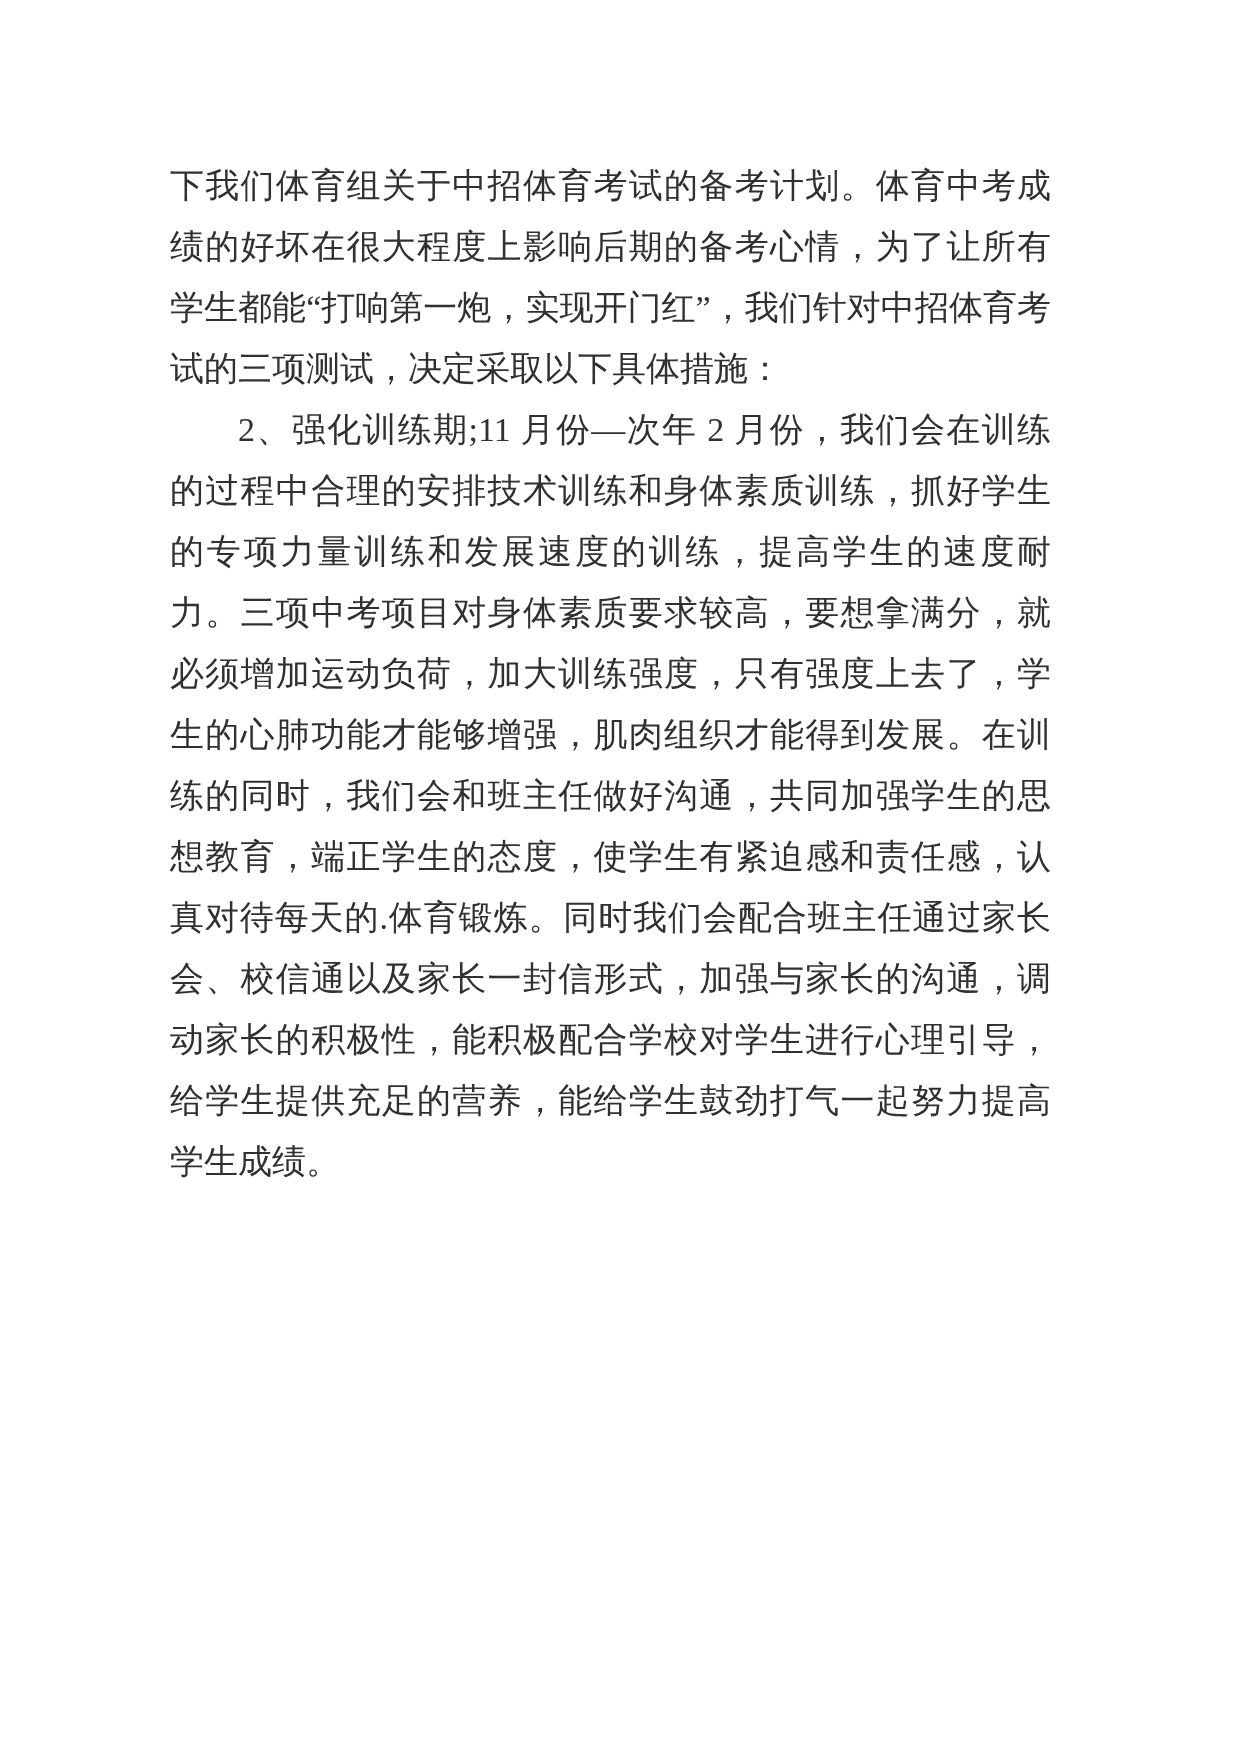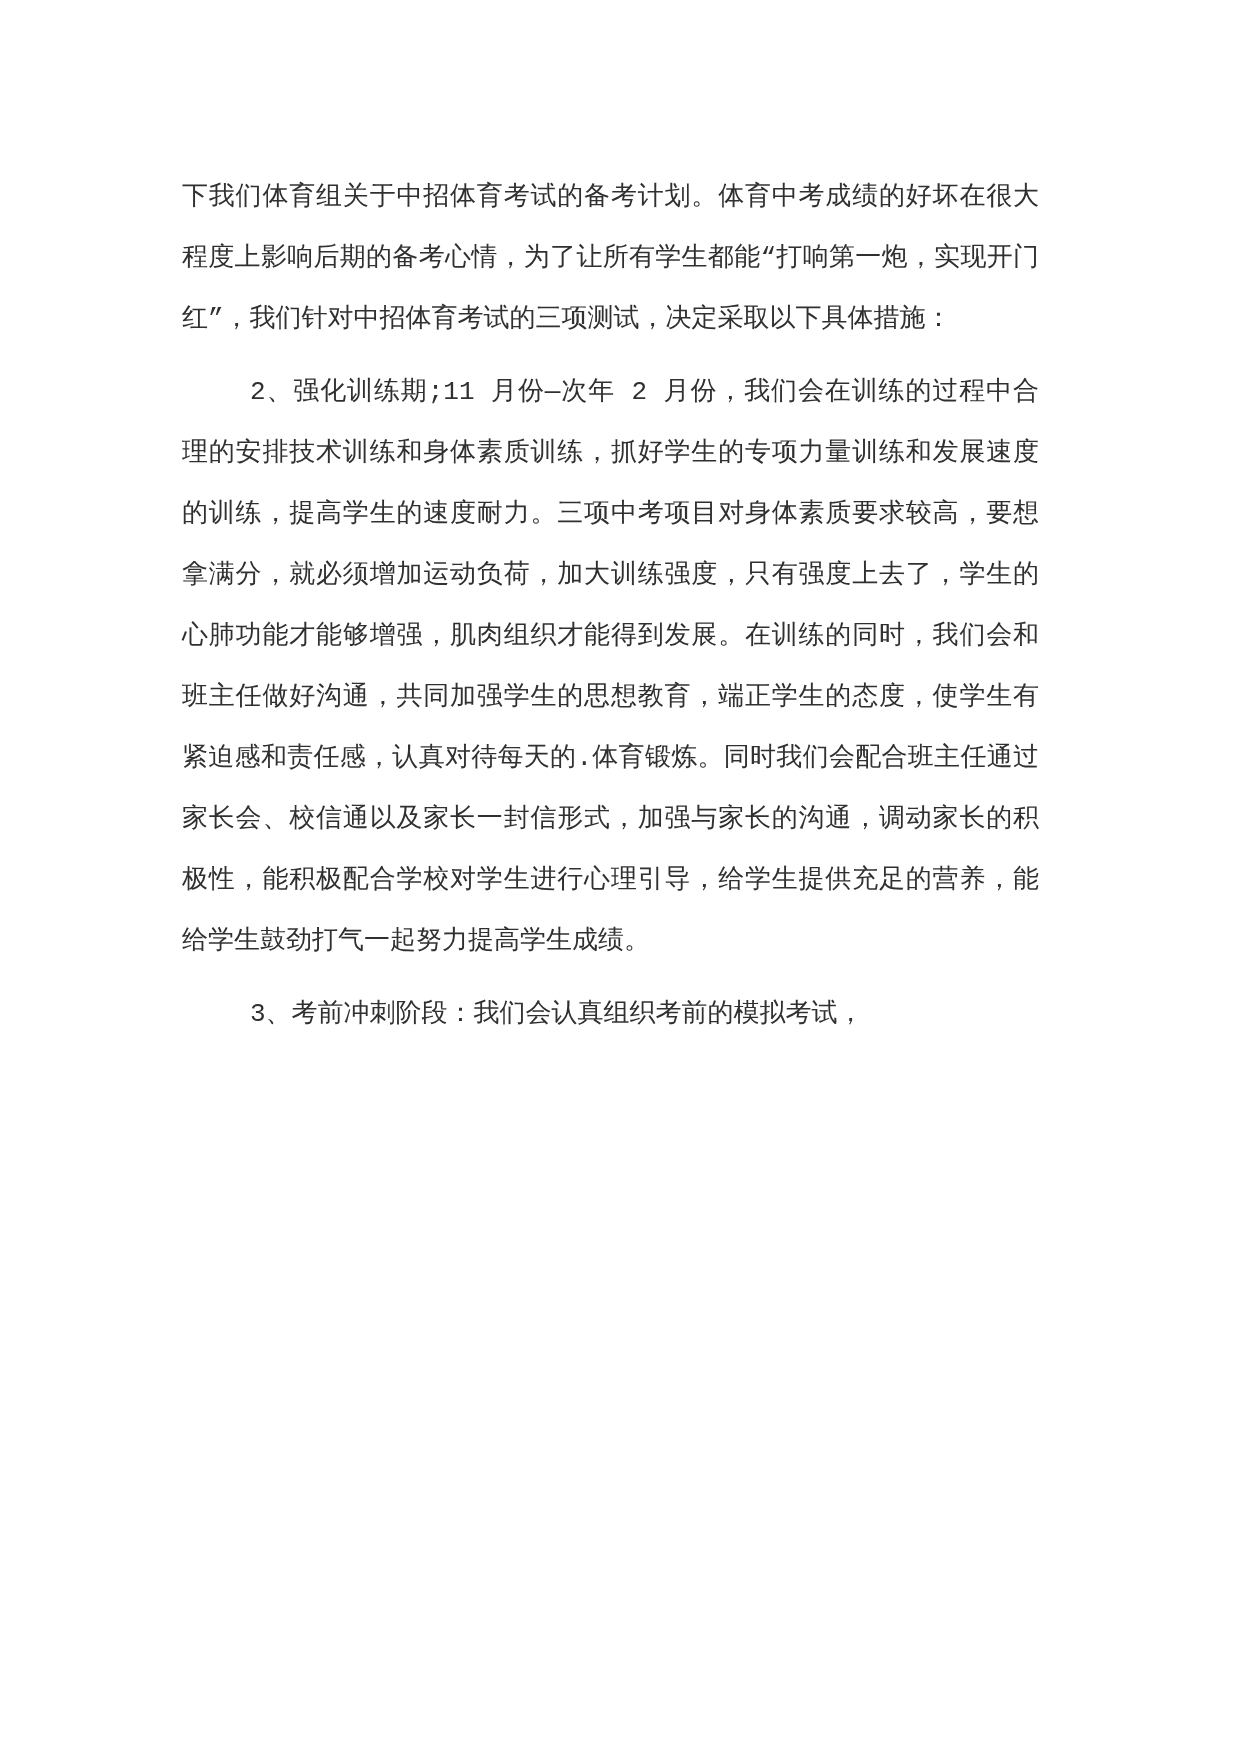--- a/index.html
+++ b/index.html
@@ -13,35 +13,34 @@
     height: 1754px;
     background: #ffffff;
     box-sizing: border-box;
     padding: 155px 190px 0 170px;
     overflow: hidden;
   }
   .content {
     width: 100%;
   }
   .para {
-    margin: 12px;
+    margin: 0;
     padding: 0;
-    font-family: Liberation Mono, monospace;
-    font-size: 26px;
+    font-family: Liberation Serif, serif;
+    font-size: 34px;
     line-height: 61px;
     text-align: justify;
     text-justify: inter-ideograph;
     word-break: break-all;
   }
   .para.indent {
     text-indent: 68px;
   }
 </style>
 </head>
 <body>
 
 <div class="page" style="background: rgb(255, 255, 255); color: rgb(48, 48, 48);">
   <div class="content">
     <p class="para">下我们体育组关于中招体育考试的备考计划。体育中考成绩的好坏在很大程度上影响后期的备考心情，为了让所有学生都能“打响第一炮，实现开门红”，我们针对中招体育考试的三项测试，决定采取以下具体措施：</p>
     <p class="para indent">2、强化训练期;11 月份—次年 2 月份，我们会在训练的过程中合理的安排技术训练和身体素质训练，抓好学生的专项力量训练和发展速度的训练，提高学生的速度耐力。三项中考项目对身体素质要求较高，要想拿满分，就必须增加运动负荷，加大训练强度，只有强度上去了，学生的心肺功能才能够增强，肌肉组织才能得到发展。在训练的同时，我们会和班主任做好沟通，共同加强学生的思想教育，端正学生的态度，使学生有紧迫感和责任感，认真对待每天的.体育锻炼。同时我们会配合班主任通过家长会、校信通以及家长一封信形式，加强与家长的沟通，调动家长的积极性，能积极配合学校对学生进行心理引导，给学生提供充足的营养，能给学生鼓劲打气一起努力提高学生成绩。</p>
-    <p class="para indent">3、考前冲刺阶段：我们会认真组织考前的模拟考试，</p>
   </div>
 </div>
 
 </body></html>

